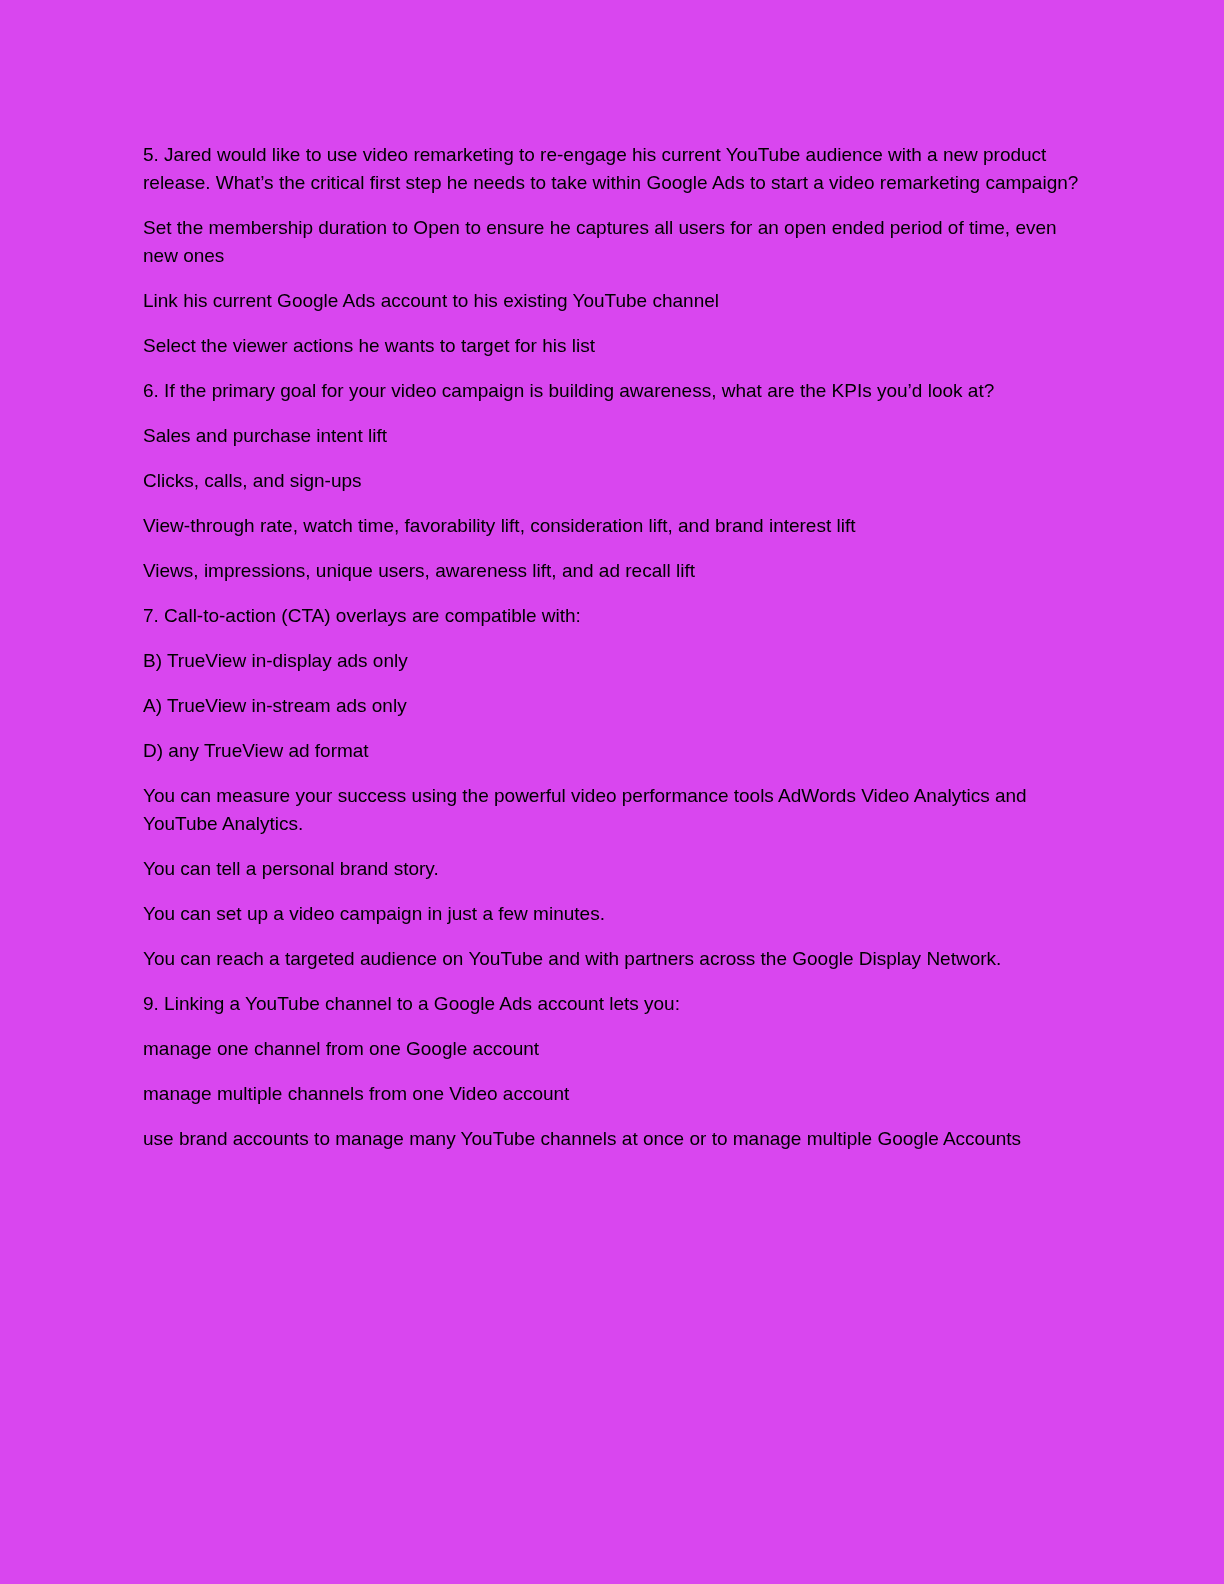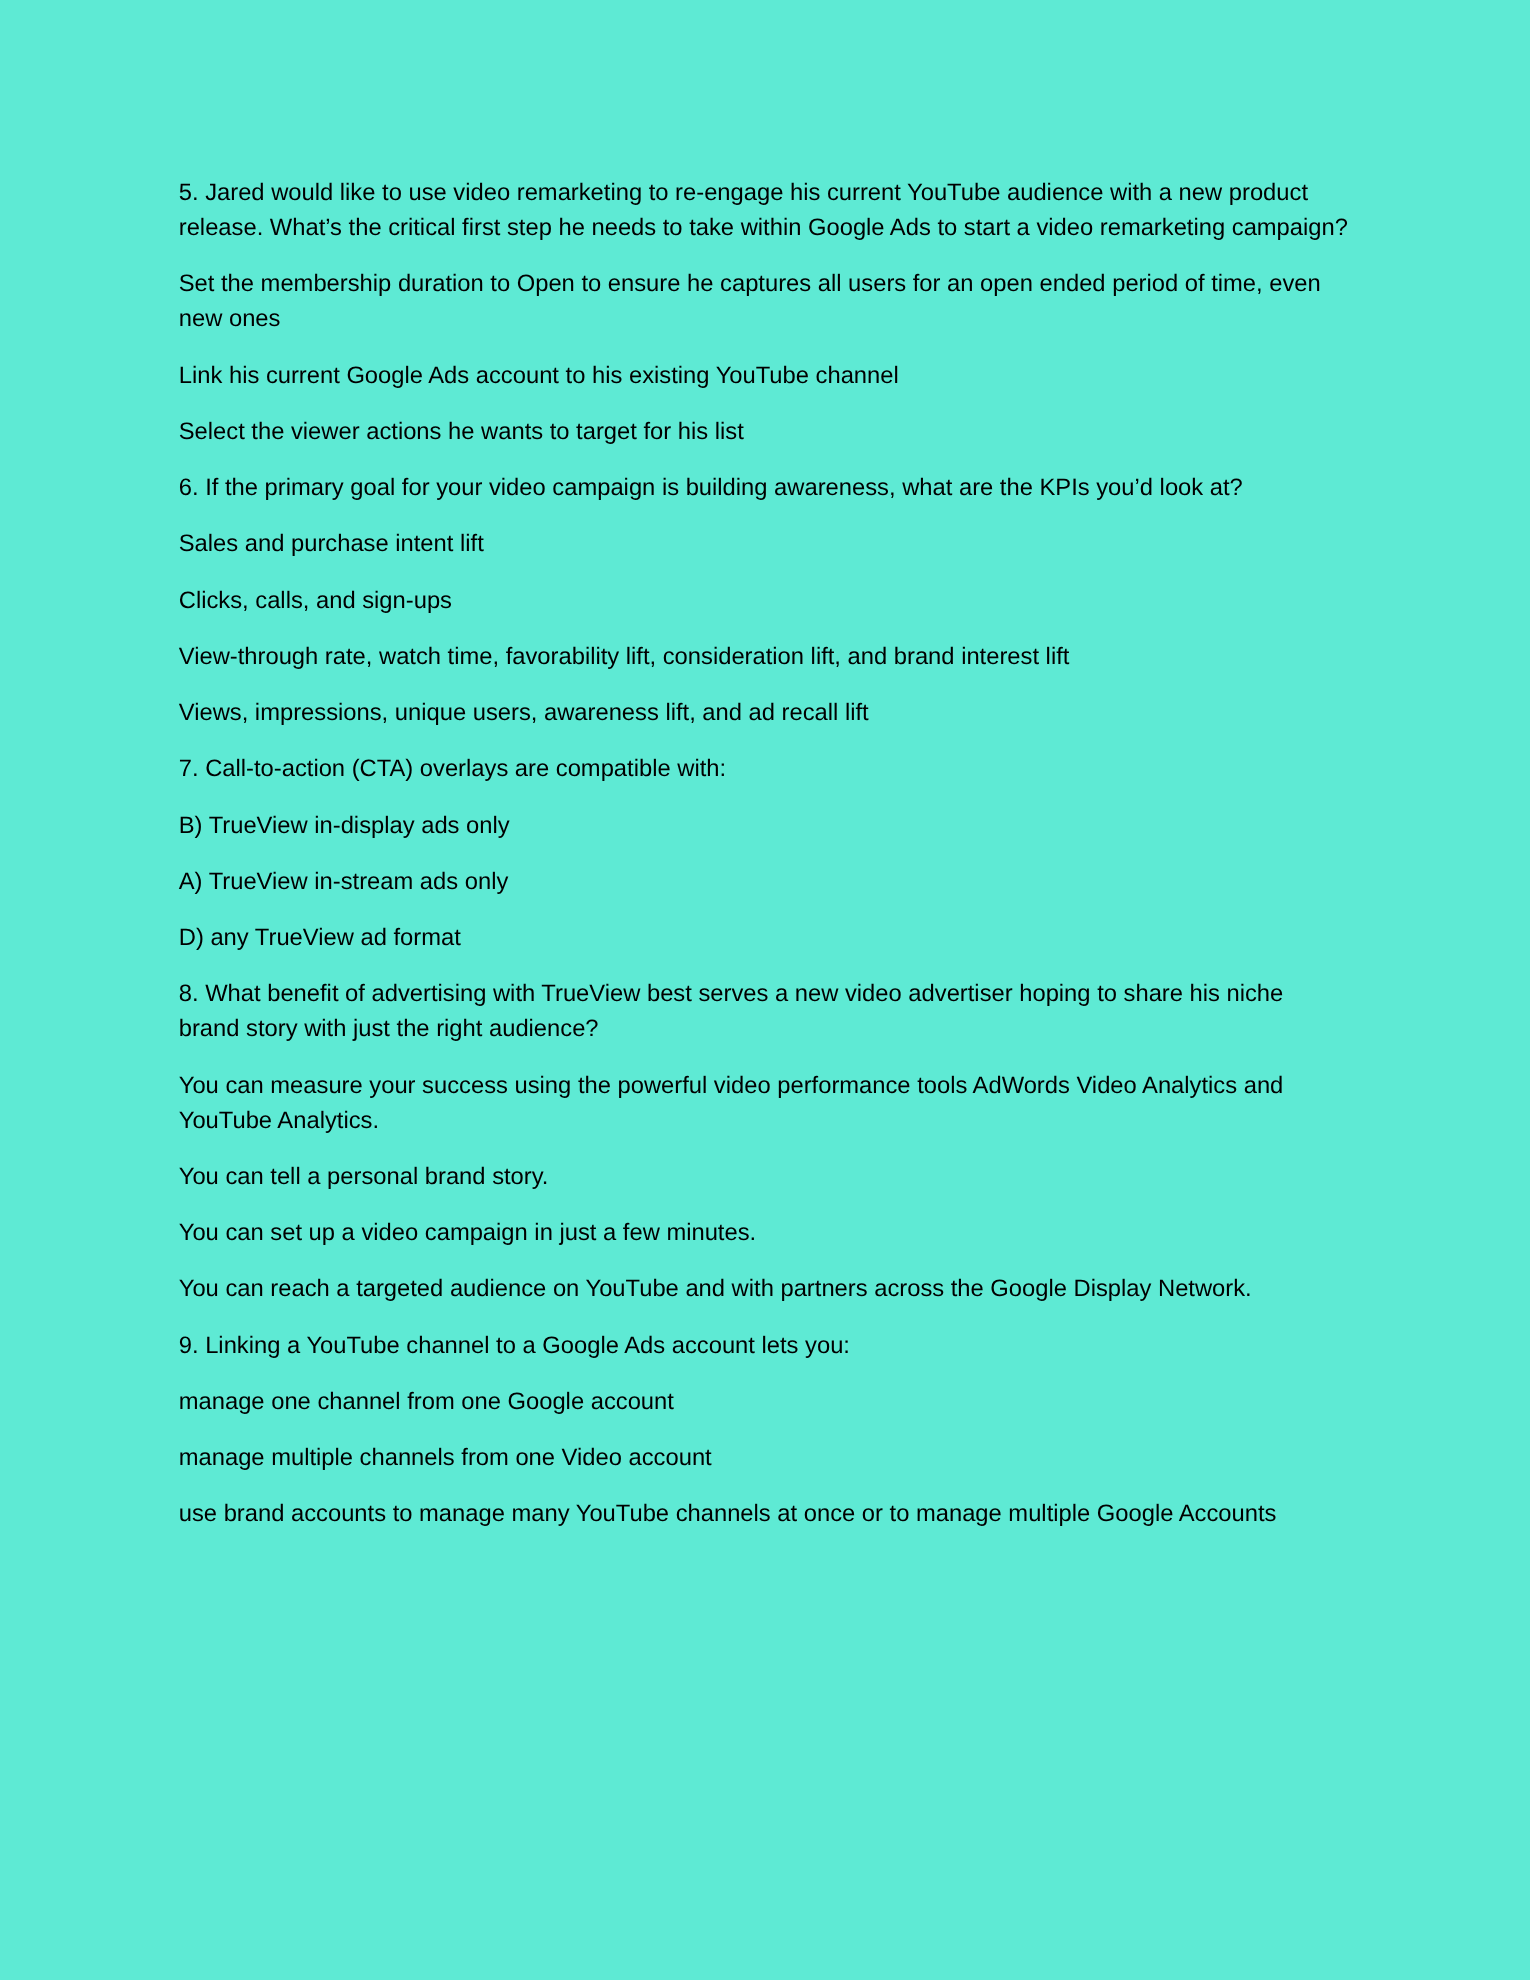--- a/index.html
+++ b/index.html
@@ -5,21 +5,21 @@
   html, body {
     margin: 0;
     padding: 0;
     background: #ffffff;
   }
   .page {
     position: relative;
     width: 1224px;
     height: 1584px;
     box-sizing: border-box;
-    background: #5eead4;
+    background: #d946ef;
     color: #000000;
     padding: 141px 144px 0 143px;
     font-family: "Liberation Sans", sans-serif;
     font-size: 19px;
     line-height: 28px;
     overflow: hidden;
   }
   .para {
     margin: 0 0 17px 0;
     white-space: normal;
@@ -50,21 +50,20 @@
   </section>
 
   <section class="question-block">
     <p class="para">7. Call-to-action (CTA) overlays are compatible with:</p>
     <p class="para">B) TrueView in-display ads only</p>
     <p class="para">A) TrueView in-stream ads only</p>
     <p class="para">D) any TrueView ad format</p>
   </section>
 
   <section class="question-block">
-    <p class="para">8. What benefit of advertising with TrueView best serves a new video advertiser hoping to share his niche brand story with just the right audience?</p>
     <p class="para">You can measure your success using the powerful video performance tools AdWords Video Analytics and YouTube Analytics.</p>
     <p class="para">You can tell a personal brand story.</p>
     <p class="para">You can set up a video campaign in just a few minutes.</p>
     <p class="para">You can reach a targeted audience on YouTube and with partners across the Google Display Network.</p>
   </section>
 
   <section class="question-block">
     <p class="para">9. Linking a YouTube channel to a Google Ads account lets you:</p>
     <p class="para">manage one channel from one Google account</p>
     <p class="para">manage multiple channels from one Video account</p>

